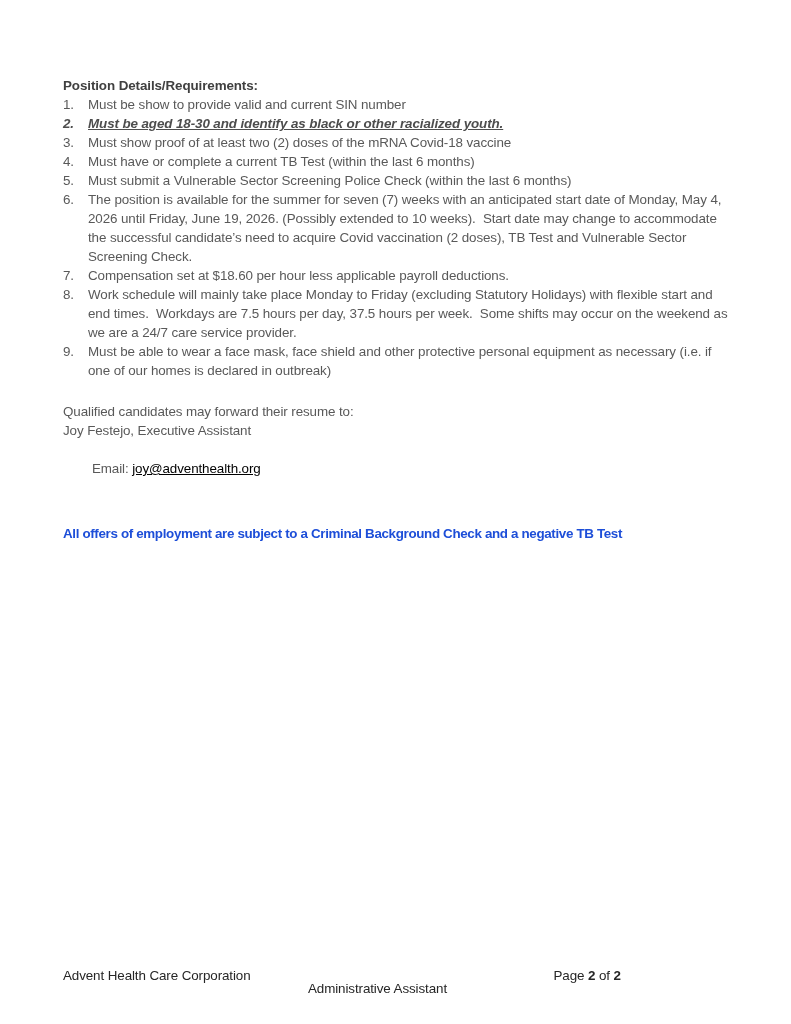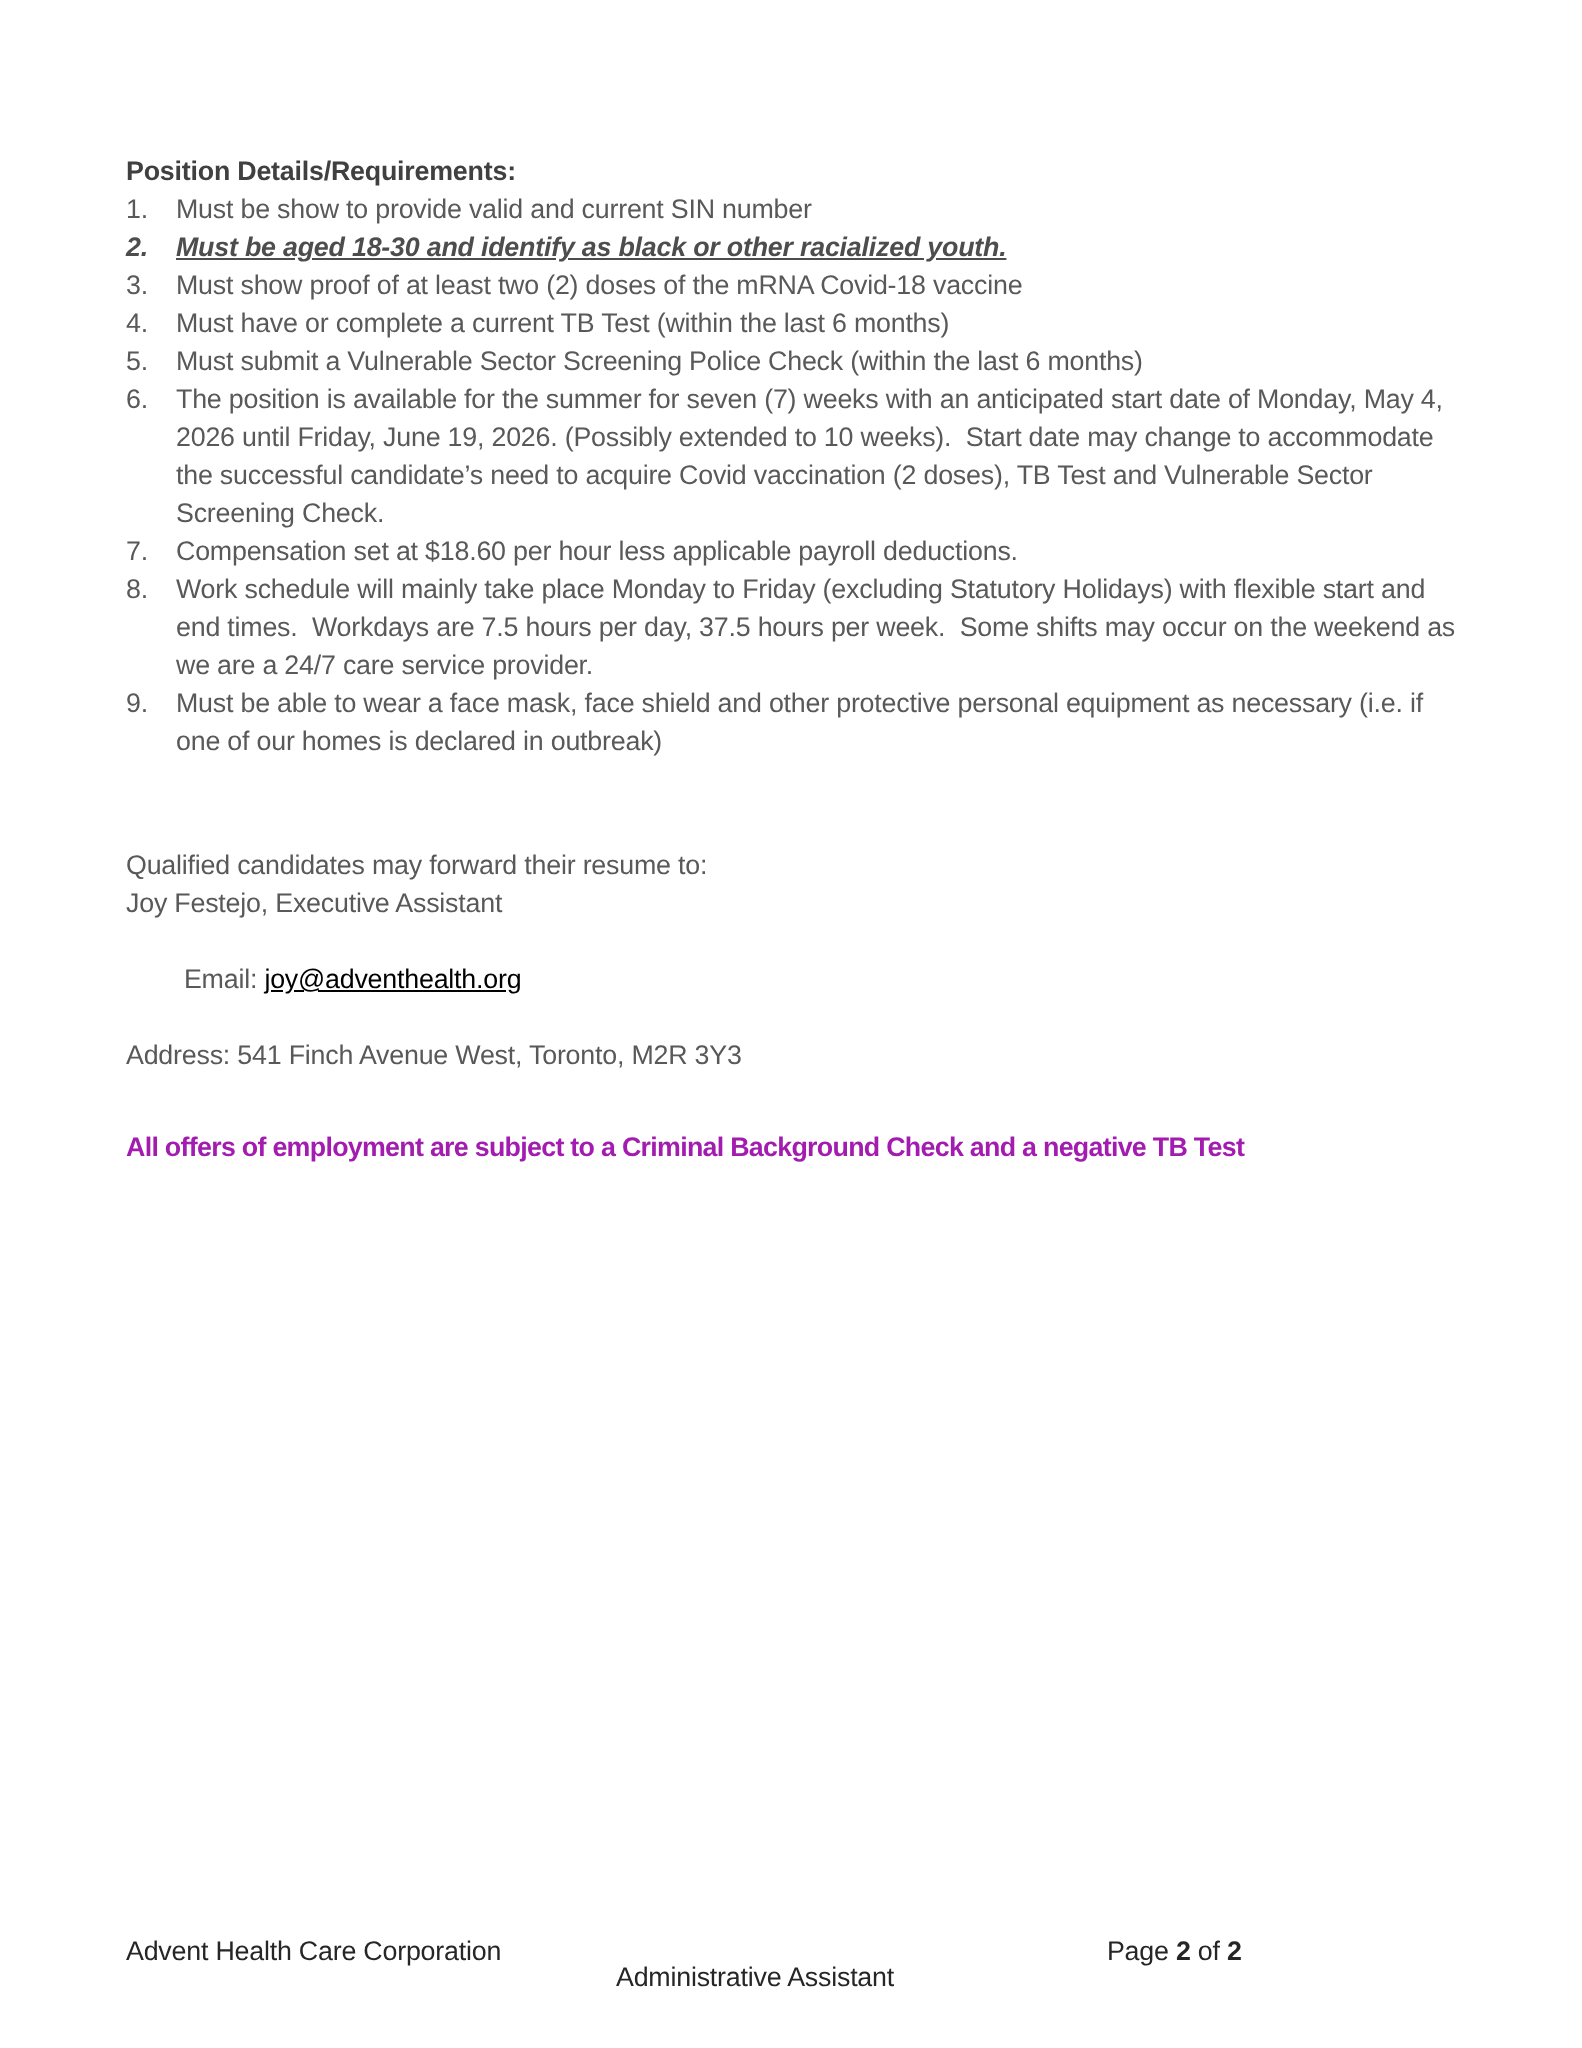--- a/index.html
+++ b/index.html
@@ -46,32 +46,32 @@
   }
   .req-emph .req-num,
   .req-emph .req-text {
     font-weight: bold;
     font-style: italic;
     color: #4d4d4d;
   }
   .req-emph .req-text {
     text-decoration: underline;
   }
-  .contact-block { margin-top: 43px; }
+  .contact-block { margin-top: 22px; }
   .contact-line { white-space: pre-wrap; }
   .email-label { white-space: pre-wrap; }
   .email-link {
     color: #000000;
     text-decoration: underline;
     cursor: pointer;
   }
   .notice {
     margin-top: 27px;
     font-weight: bold;
-    color: #a21caf;
+    color: #1d4ed8;
     letter-spacing: -0.35px;
   }
   .footer {
     position: absolute;
     left: 63px;
     right: 71px;
     top: 966px;
     display: flex;
     font-size: 13.4px;
     line-height: 19px;
@@ -131,21 +131,20 @@
         <span class="req-text">Must be able to wear a face mask, face shield and other protective personal equipment as necessary (i.e. if one of our homes is declared in outbreak)</span>
       </div>
     </div>
 
     <div class="contact-block">
       <div class="contact-line">Qualified candidates may forward their resume to:</div>
       <div class="contact-line">Joy Festejo, Executive Assistant</div>
       <div class="contact-line">
         <span class="email-label">Email: </span><a class="email-link">joy@adventhealth.org</a>
       </div>
-      <div class="contact-line">Address: 541 Finch Avenue West, Toronto, M2R 3Y3</div>
     </div>
 
     <div class="notice">All offers of employment are subject to a Criminal Background Check and a negative TB Test</div>
 
   </div>
 
   <div class="footer">
     <div class="footer-left">Advent Health Care Corporation</div>
     <div class="footer-center">Administrative Assistant</div>
     <div class="footer-right">

